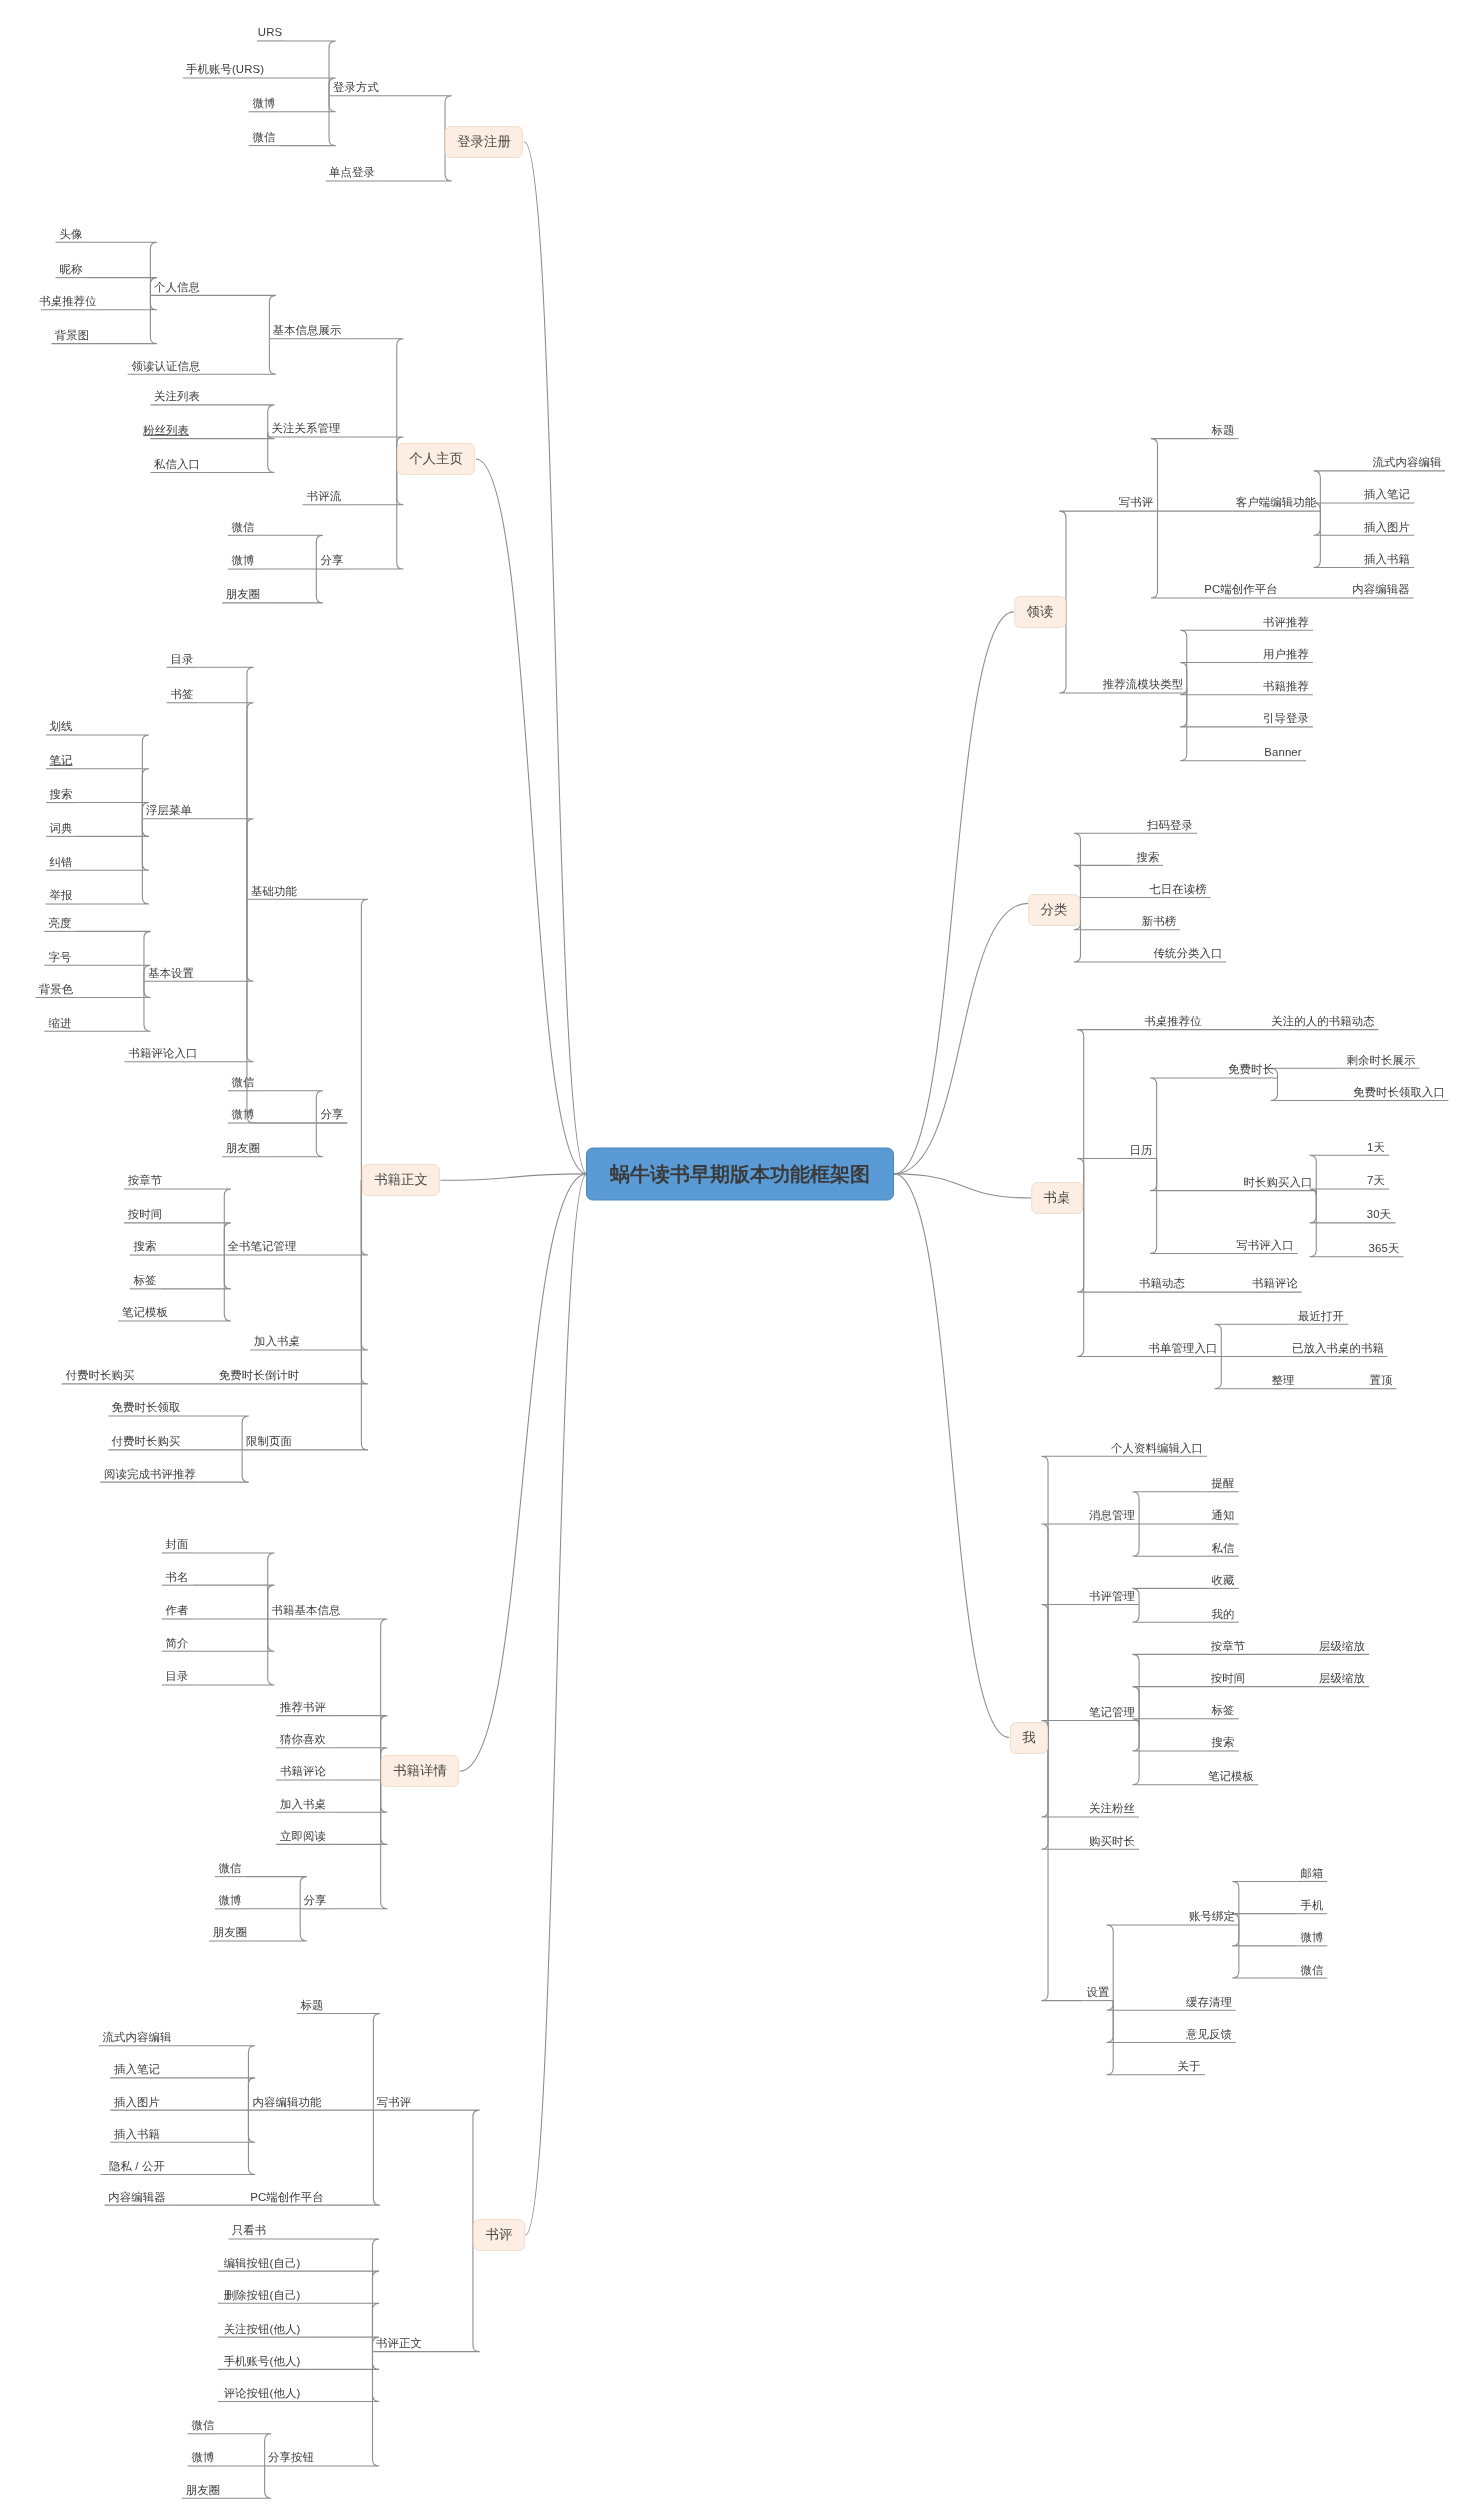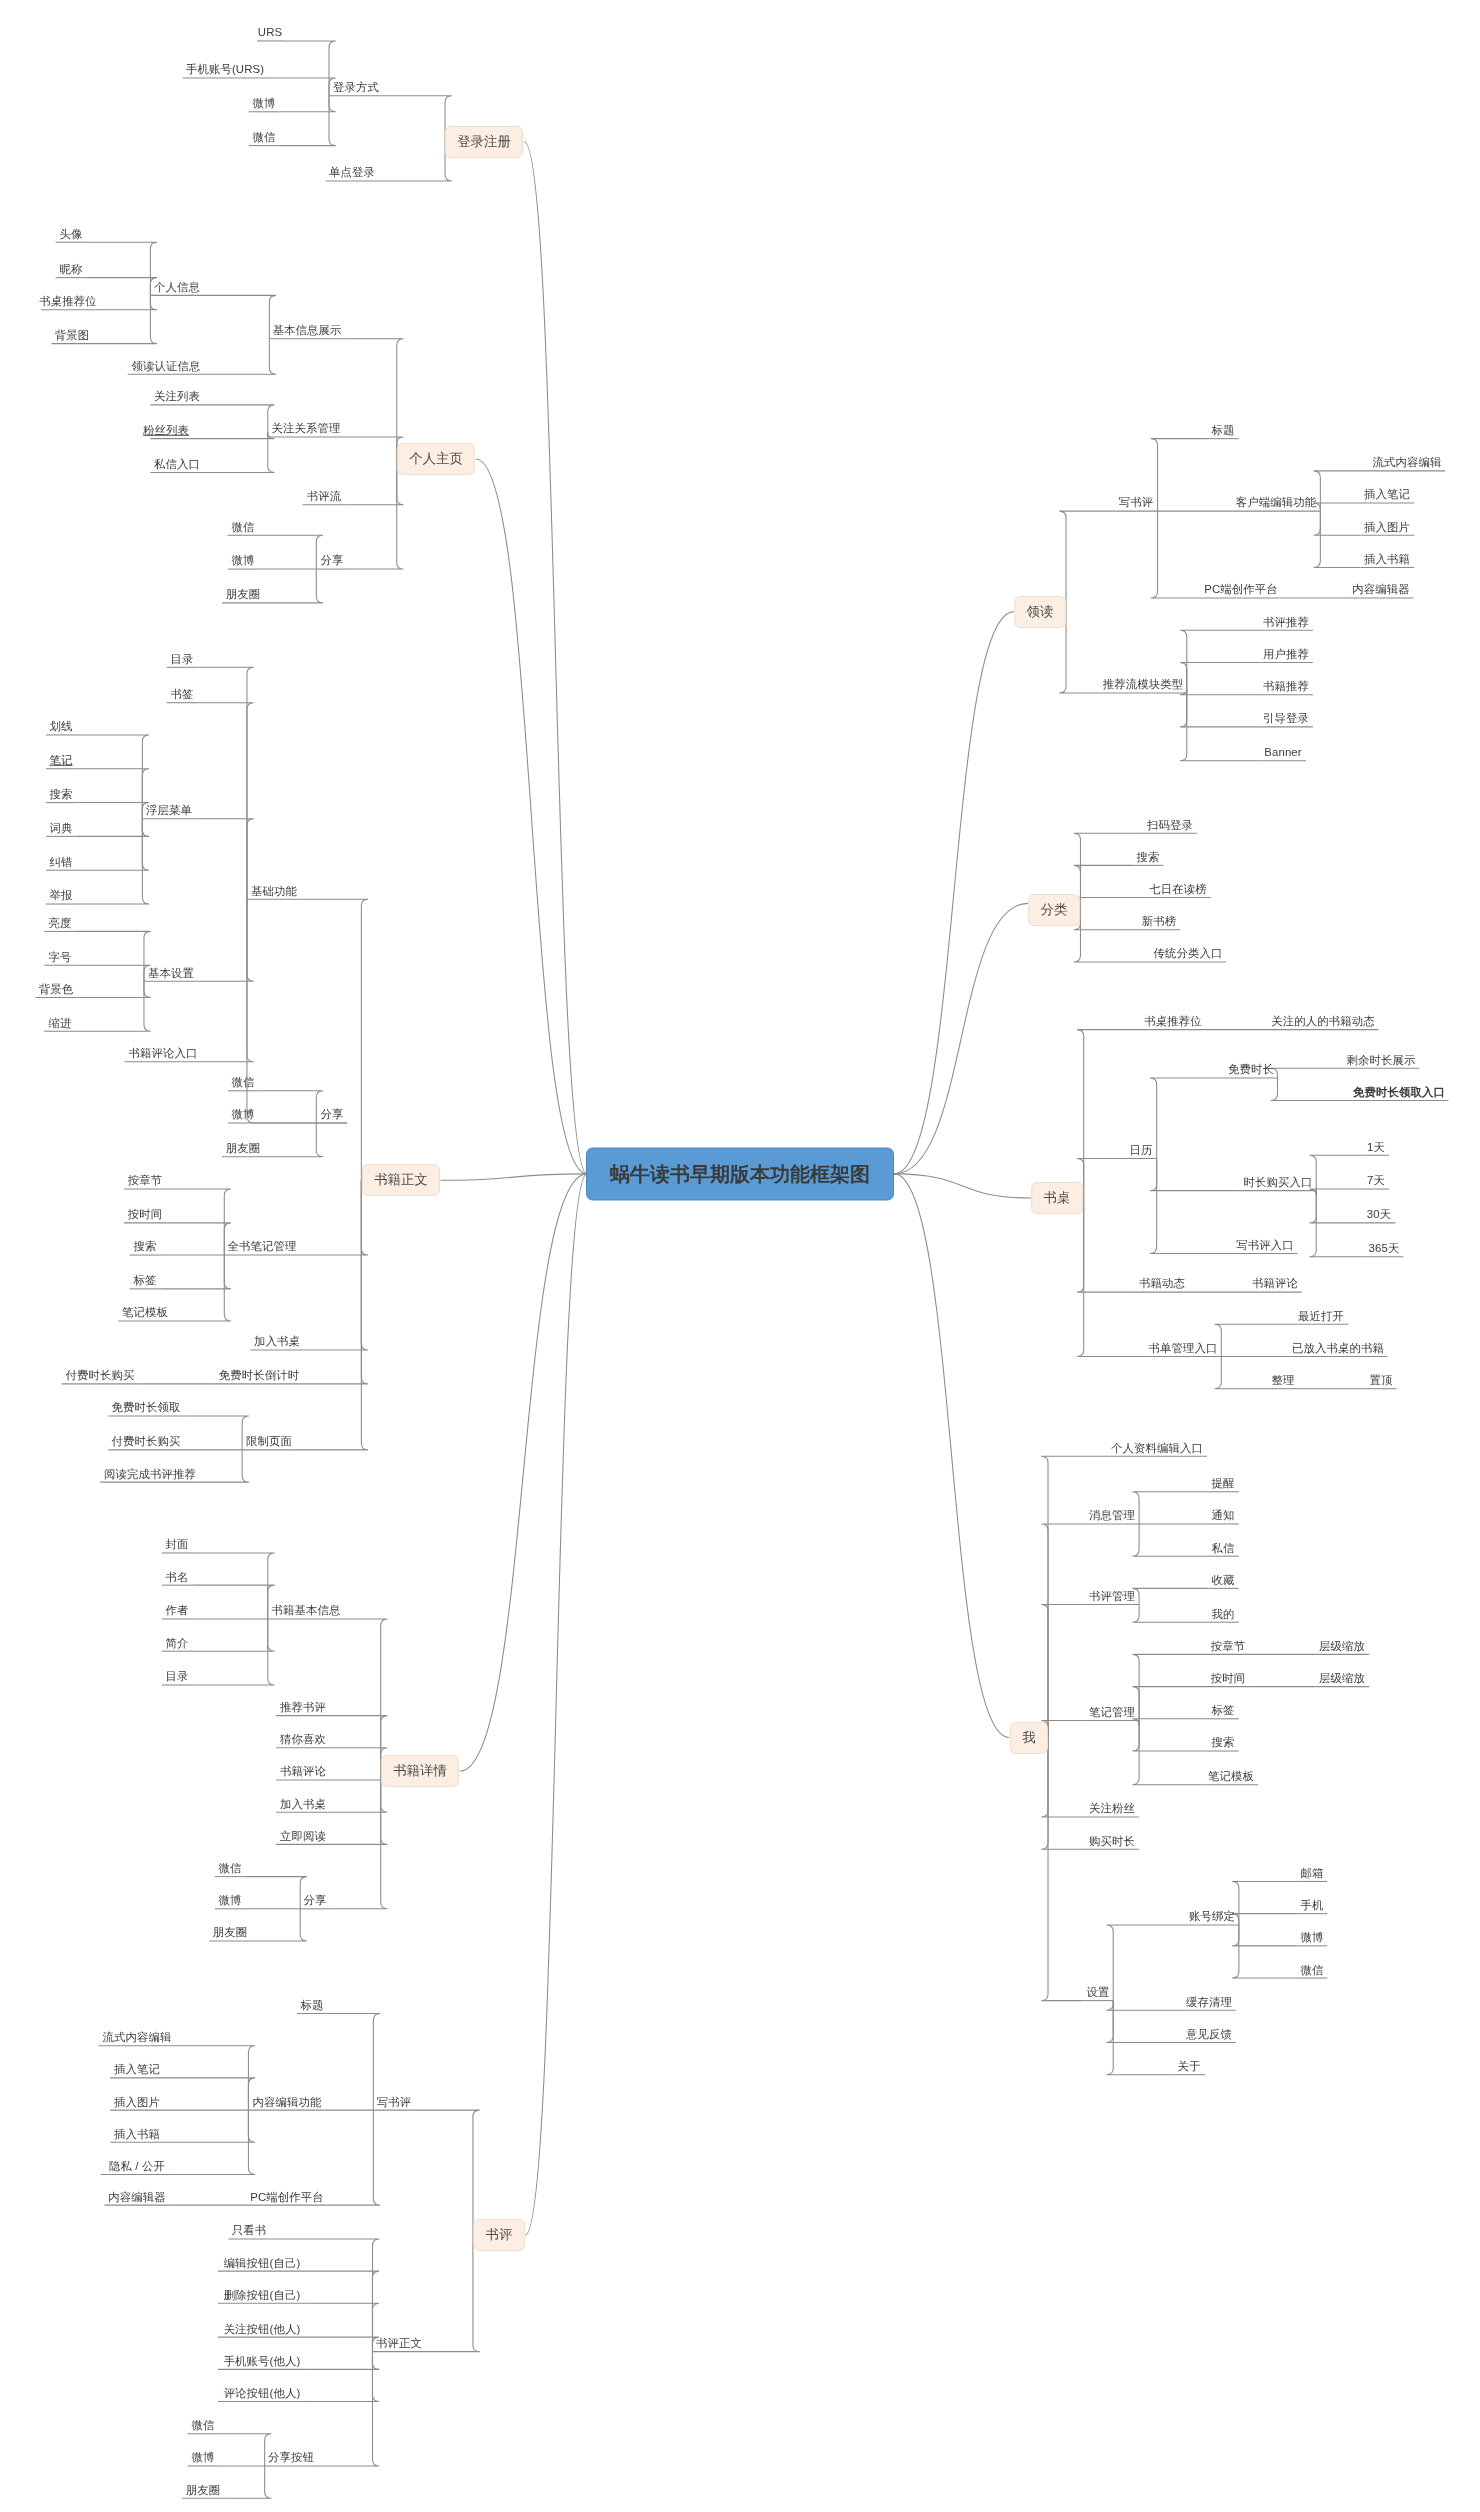--- a/index.html
+++ b/index.html
@@ -492,21 +492,21 @@
       <div class="node-label" style="left: 1148px; top: 857px;">搜索</div>
       <div class="node-label" style="left: 1178px; top: 889px;">七日在读榜</div>
       <div class="node-label" style="left: 1159px; top: 921px;">新书榜</div>
       <div class="node-label" style="left: 1188px; top: 953px;">传统分类入口</div>
       <div class="node-main" style="left: 1057px; top: 1198px;">书桌</div>
       <div class="node-label" style="left: 1173px; top: 1021px;">书桌推荐位</div>
       <div class="node-label" style="left: 1323px; top: 1021px;">关注的人的书籍动态</div>
       <div class="node-label" style="left: 1141px; top: 1150px;">日历</div>
       <div class="node-label" style="left: 1251px; top: 1069px;">免费时长</div>
       <div class="node-label" style="left: 1381px; top: 1060px;">剩余时长展示</div>
-      <div class="node-label" style="left: 1399px; top: 1092px; font-weight: bold;">免费时长领取入口</div>
+      <div class="node-label" style="left: 1399px; top: 1092px;">免费时长领取入口</div>
       <div class="node-label" style="left: 1278px; top: 1182px;">时长购买入口</div>
       <div class="node-label" style="left: 1376px; top: 1147px;">1天</div>
       <div class="node-label" style="left: 1376px; top: 1180px;">7天</div>
       <div class="node-label" style="left: 1379px; top: 1214px;">30天</div>
       <div class="node-label" style="left: 1384px; top: 1248px;">365天</div>
       <div class="node-label" style="left: 1265px; top: 1245px;">写书评入口</div>
       <div class="node-label" style="left: 1162px; top: 1283px;">书籍动态</div>
       <div class="node-label" style="left: 1275px; top: 1283px;">书籍评论</div>
       <div class="node-label" style="left: 1183px; top: 1348px;">书单管理入口</div>
       <div class="node-label" style="left: 1321px; top: 1316px;">最近打开</div>

